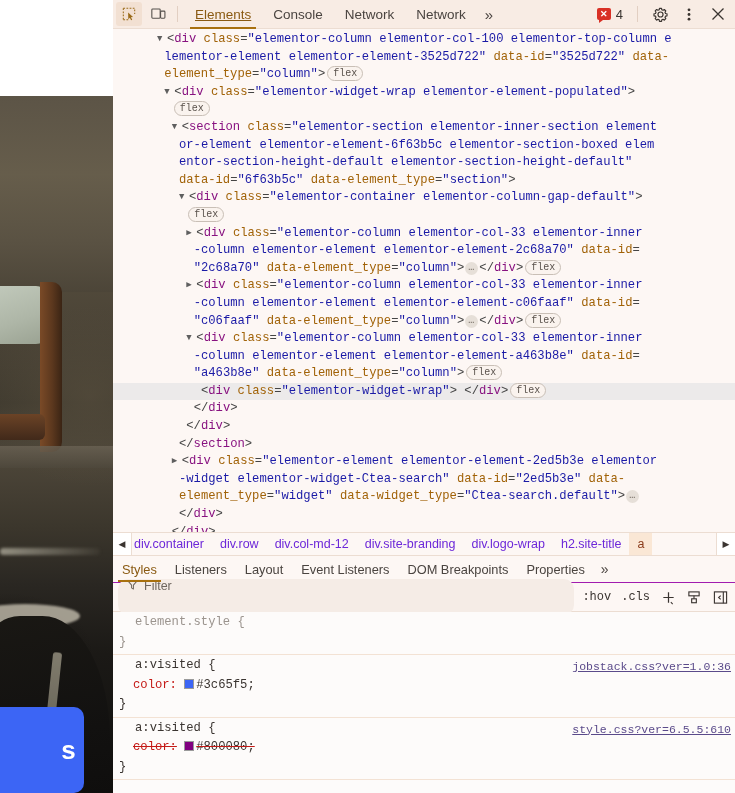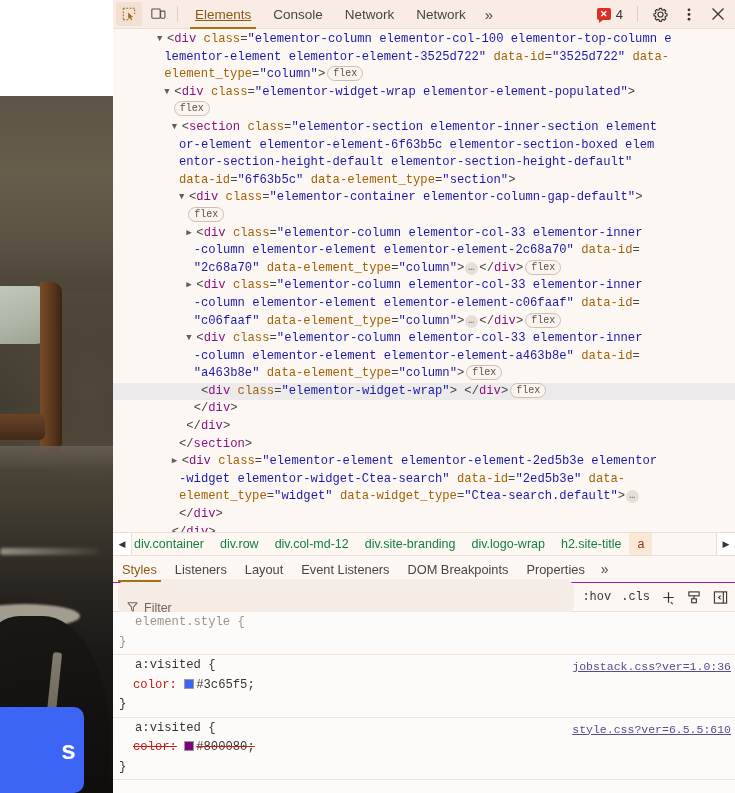--- a/index.html
+++ b/index.html
@@ -146,21 +146,21 @@
     background: #fdf7f4; border-top: 1px solid #ecddd2; border-bottom: 1px solid #ecddd2;
     font-family: "Liberation Sans", sans-serif; font-size: 12.5px; overflow: hidden;
   }
   .bc-scroll {
     width: 19px; flex: 0 0 19px; display: flex; align-items: center; justify-content: center;
     background: #fff; border-right: 1px solid #ecddd2; color: #3a3430; font-size: 9px;
   }
   .bc-scroll.right { border-right: none; border-left: 1px solid #ecddd2; margin-left: auto; }
   .bc-items { display: flex; align-items: center; overflow: hidden; }
   .bc-item {
-    display: flex; align-items: center; padding: 0 8px; color: #15803d; white-space: nowrap; height: 100%;
+    display: flex; align-items: center; padding: 0 8px; color: #6d28d9; white-space: nowrap; height: 100%;
   }
   .bc-item.sel { background: #fae7d5; color: #8a3b1a; }
   .bc-item .bc-first { margin-left: -6px; }
 
   
   .styles-tabs {
     flex: 0 0 27px; height: 27px; display: flex; align-items: stretch;
     background: #fdf7f4; border-bottom: 1px solid #a21caf;
   }
   .st-tab {
@@ -173,21 +173,21 @@
   }
   .st-more { display: flex; align-items: center; padding: 0 7px; color: #4a4440; font-size: 14px; }
 
   
   .filter-row {
     flex: 0 0 29px; height: 29px; display: flex; align-items: center;
     background: #fdf7f4; border-bottom: 1px solid #ecddd2; padding: 0 5px; gap: 6px;
   }
   .filter-box {
     flex: 1 1 auto; height: 36px; background: #f5ece6; border-radius: 10px;
-    display: flex; align-items: flex-end; gap: 6px; padding: 0 9px;
+    display: flex; align-items: flex-start; gap: 6px; padding: 0 9px;
     color: #6e665f; font-size: 12.5px;
   }
   .fr-txt { font-family: "Liberation Mono", monospace; font-size: 12px; color: #3a3430; padding: 0 2px; }
   .fr-icon { width: 20px; height: 20px; display: flex; align-items: center; justify-content: center; color: #3a3430; }
 
   
   .css-rules {
     flex: 1 1 auto; overflow: hidden; background: #fdfbfa;
     font-family: "Liberation Mono", monospace; font-size: 12.2px; line-height: 19.5px;
   }

